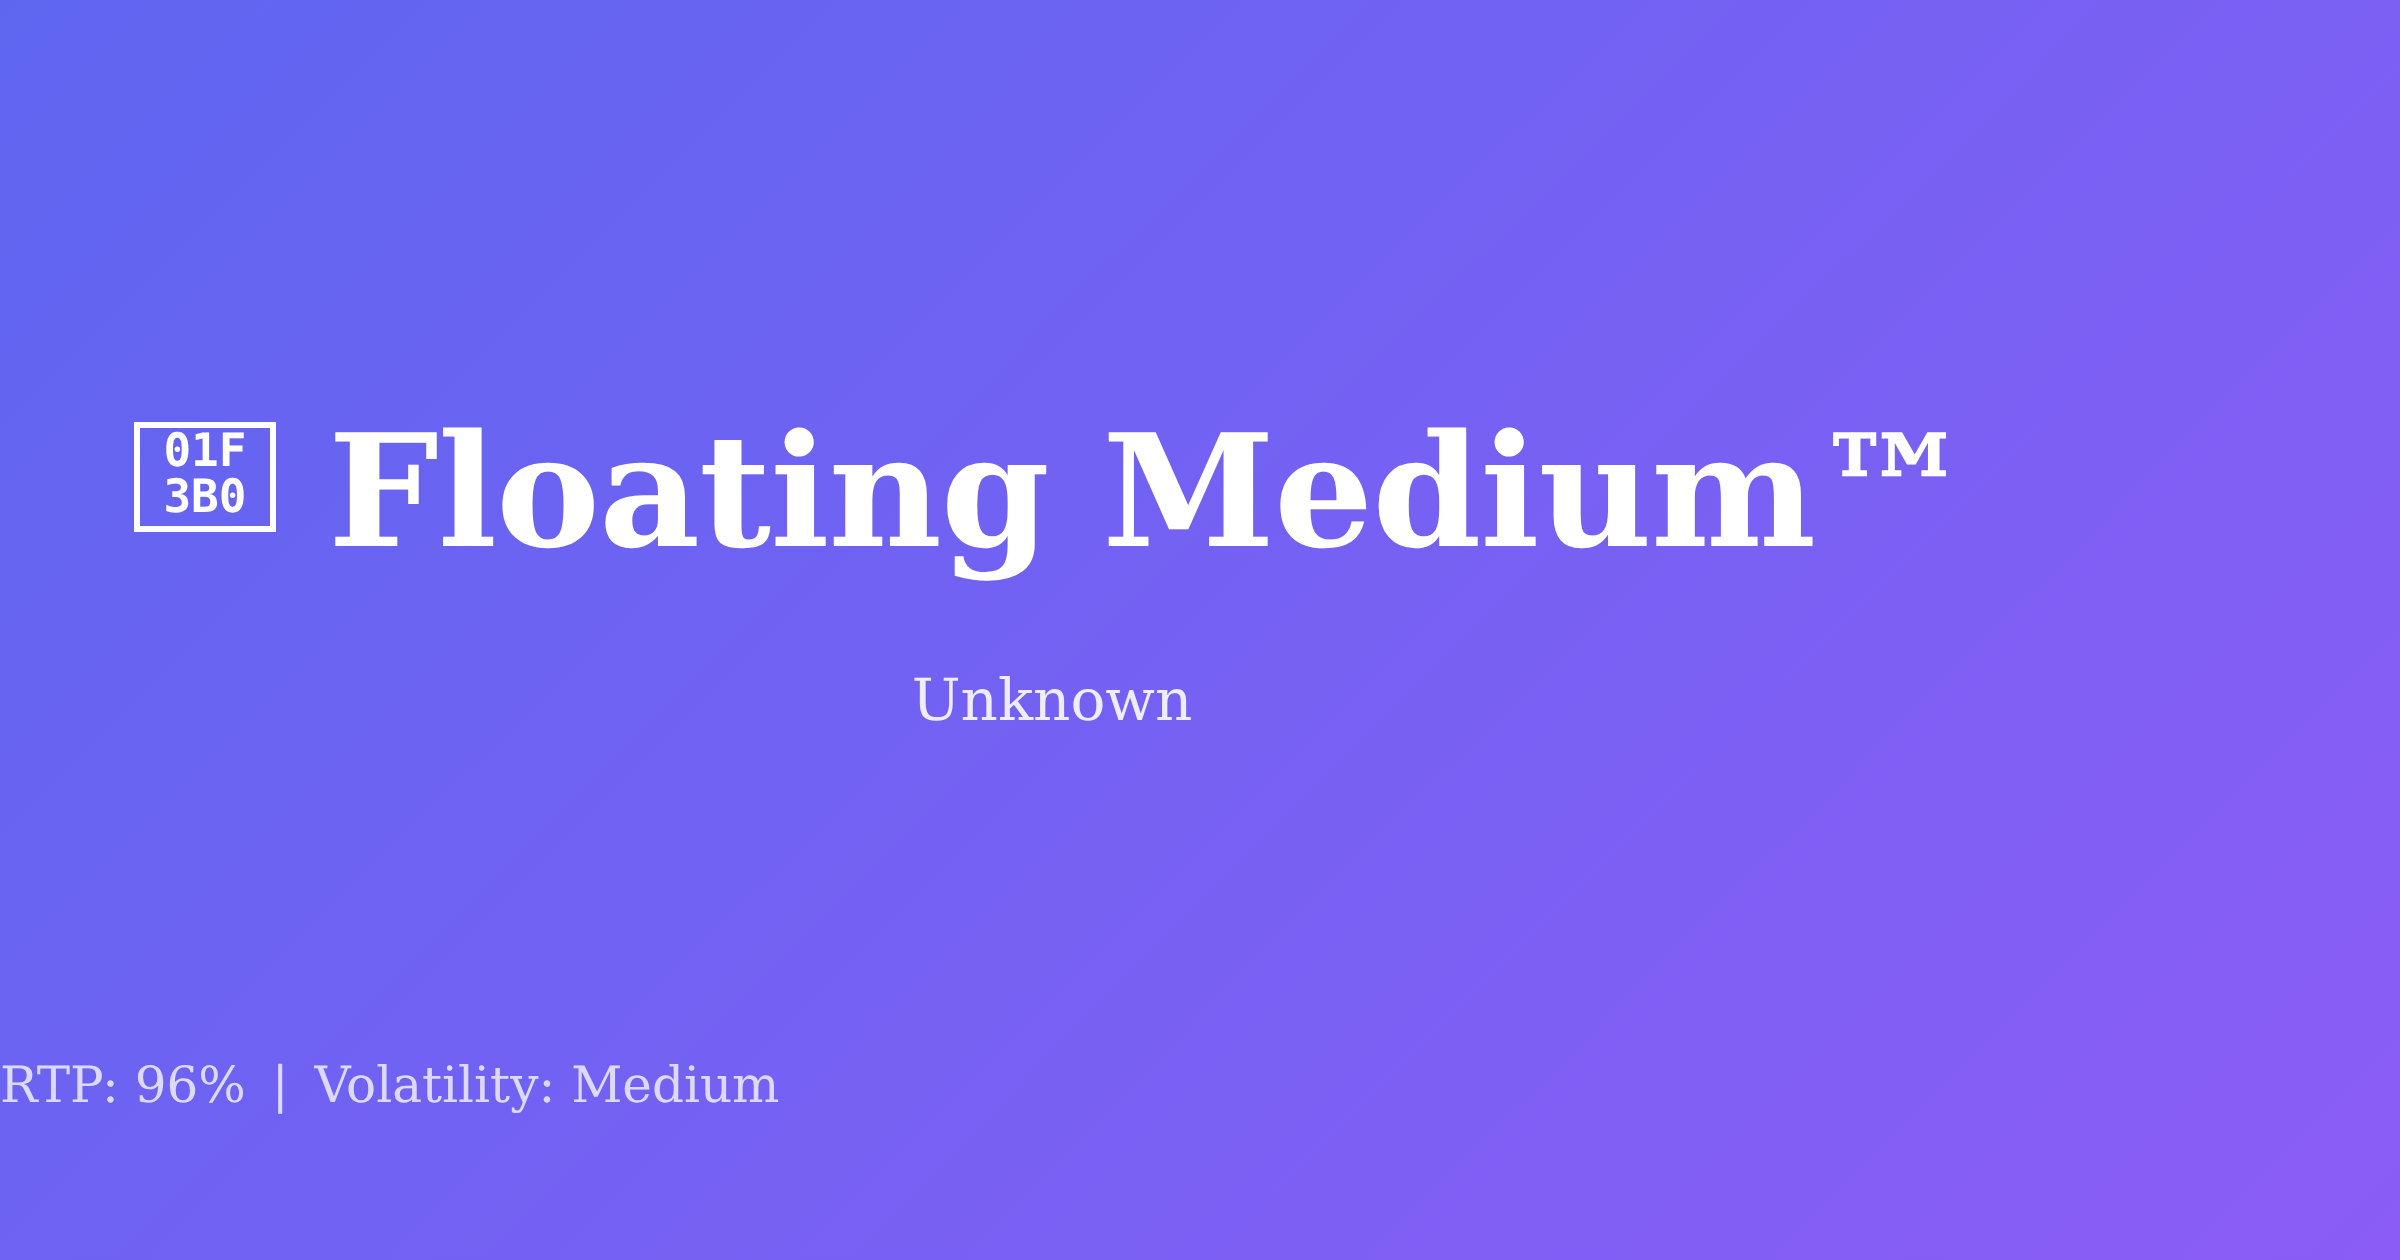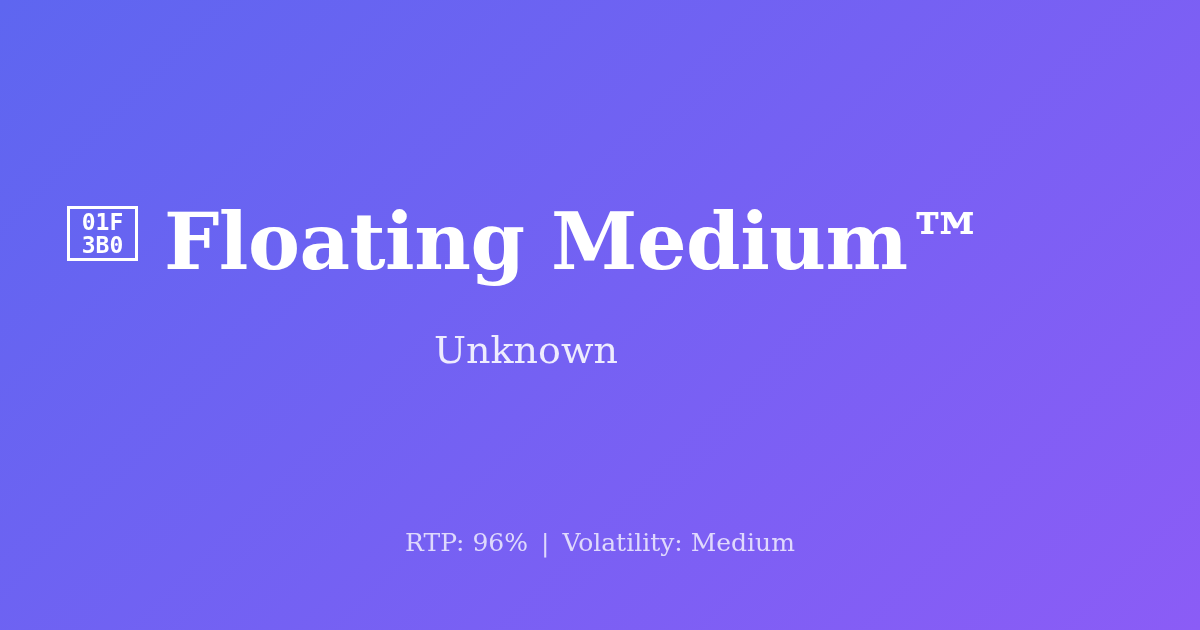--- a/index.html
+++ b/index.html
@@ -68,33 +68,33 @@
     line-height: 1;
     color: #ffffff;
     white-space: nowrap;
     letter-spacing: -0.5px;
   }
 
   .subtitle {
     margin-top: 50px;
     font-family: "DejaVu Serif", "Liberation Serif", serif;
     font-weight: 400;
-    font-size: 38px;
+    font-size: 29px;
     line-height: 1;
     color: rgba(255, 255, 255, 0.88);
     white-space: nowrap;
   }
 
   
   .meta {
     position: absolute;
     left: 0;
     right: 0;
     top: 528px;
-    text-align: center;
+    text-align: left;
     font-family: "DejaVu Serif", "Liberation Serif", serif;
     font-weight: 400;
     font-size: 25px;
     line-height: 30px;
     color: rgba(255, 255, 255, 0.76);
     white-space: nowrap;
   }
   .meta .sep { padding: 0 5px; }
 </style>
 </head>

